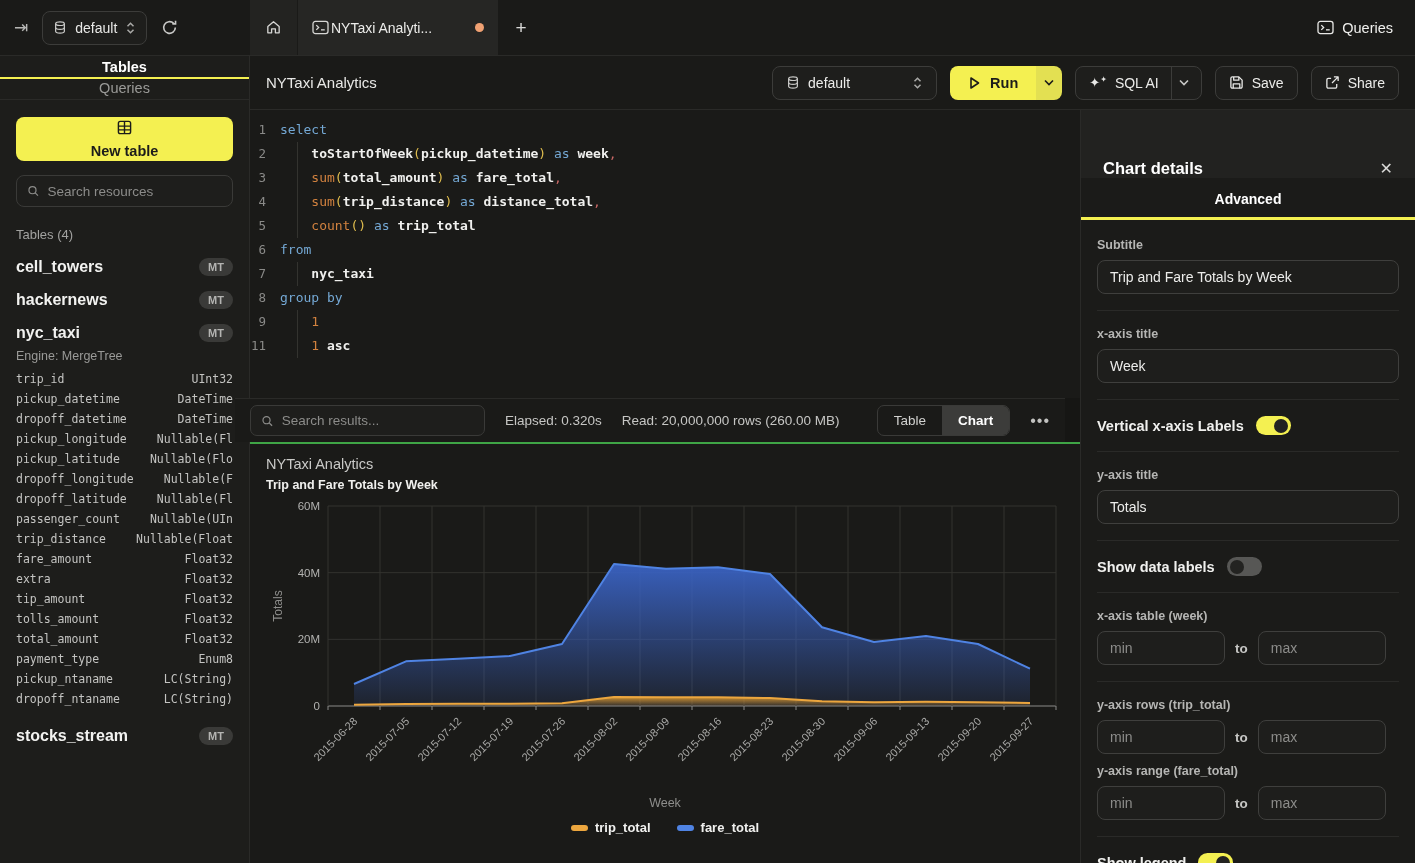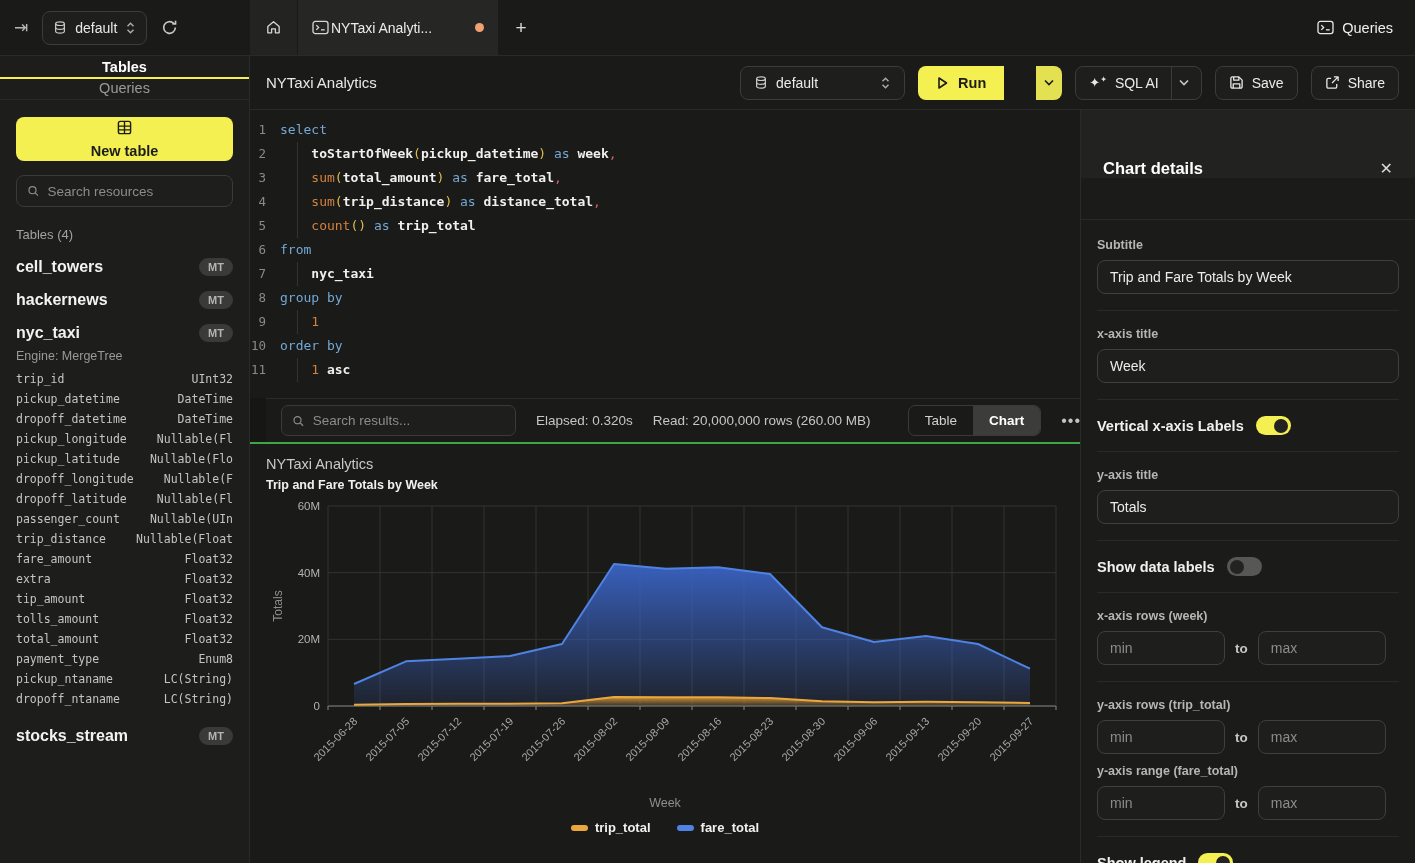--- a/index.html
+++ b/index.html
@@ -56,42 +56,42 @@
     font-size:11.5px; color:#c4c4c2; height:20px; line-height:20px; white-space:nowrap; overflow:hidden; }
   .col-row .c-type { color:#c4c4c2; margin-left:6px; }
 
   
   .main-header { position:absolute; left:250px; top:56px; right:0; height:54px; background:#1a1a18;
     border-bottom:1px solid #2a2a28; display:flex; align-items:center; padding:0 16px; }
   .main-title { font-size:15px; color:#e8e8e6; }
   .header-actions { margin-left:auto; display:flex; align-items:center; gap:13px; }
   .btn { display:flex; align-items:center; gap:8px; height:34px; border:1px solid #3c3c3a;
     border-radius:8px; padding:0 13px; background:#1e1e1c; font-size:14px; color:#ececea; cursor:pointer; }
-  .run-btn { display:flex; align-items:stretch; border-radius:8px; overflow:hidden; cursor:pointer; height:34px;gap:32px; }
+  .run-btn { display:flex; align-items:stretch; border-radius:8px; overflow:hidden; cursor:pointer; height:34px; }
   .run-main { display:flex; align-items:center; gap:9px; background:var(--accent); color:#1c1c1a;
     font-weight:bold; font-size:14.5px; padding:0 18px; }
   .run-caret { width:26px; display:flex; align-items:center; justify-content:center; background:#e3e052; color:#1c1c1a; }
   .split-caret { width:26px; display:flex; align-items:center; justify-content:center;
     border-left:1px solid #3c3c3a; margin-left:4px; margin-right:-9px; align-self:stretch; color:#c9c9c7; }
 
   
   .editor { position:absolute; left:250px; top:110px; width:830px; height:288px; background:#1a1a18;
     padding-top:8px; overflow:hidden; }
   .code-line { position:relative; display:flex; height:24px; line-height:24px;
     font-family:"DejaVu Sans Mono",monospace; font-size:13px; white-space:pre; }
   .code-line .ln { width:30px; text-align:right; color:#8a8a88; padding-right:14px; flex:none; font-size:12.5px; }
   .code-line .code { flex:1; }
   .code-line.ind::before { content:""; position:absolute; left:47px; top:0; bottom:0; border-left:1px solid #33332f; }
   .tk-kw { color:#74a8d4; } .tk-fn { color:#f0f0ee; font-weight:bold; }
   .tk-agg { color:#d2823f; } .tk-par { color:#e0bd4e; }
   .tk-id { color:#f0f0ee; font-weight:bold; } .tk-cm { color:#c96765; }
   .tk-num { color:#d2823f; } .tk-pl { color:#d0d0ce; }
 
   
-  .results-bar { position:absolute; left:266px; top:398px; width:830px; height:44px; background:#1a1a18;
+  .results-bar { position:absolute; left:235px; top:398px; width:830px; height:44px; background:#1a1a18;
     border-top:1px solid #2a2a28; display:flex; align-items:center; gap:20px; padding:0 15px; }
   .results-search { width:235px; height:31px; border:1px solid #3a3a38; border-radius:7px;
     background:#1e1e1c; display:flex; align-items:center; gap:8px; padding:0 10px; }
   .results-search input { background:transparent; border:none; outline:none; color:#d6d6d4;
     font-size:13.5px; width:100%; font-family:"Liberation Sans",sans-serif; }
   .results-search input::placeholder { color:#8c8c8a; }
   .stat { font-size:13.5px; color:#c6c6c4; white-space:nowrap; }
   .view-toggle { margin-left:auto; display:flex; border:1px solid #3a3a38; border-radius:7px; overflow:hidden; height:31px; }
   .view-seg { padding:0 16px; display:flex; align-items:center; font-size:13.5px; color:#d2d2d0; cursor:pointer; }
   .view-seg.active { background:#3c3c3a; color:#ffffff; font-weight:bold; }
@@ -358,21 +358,20 @@
   <div>
       <div class="code-line"><span class="ln">1</span><span class="code"><span class="tk-kw">select</span></span></div>
       <div class="code-line ind"><span class="ln">2</span><span class="code"><span class="tk-pl">    </span><span class="tk-fn">toStartOfWeek</span><span class="tk-par">(</span><span class="tk-id">pickup_datetime</span><span class="tk-par">)</span><span class="tk-kw"> as </span><span class="tk-id">week</span><span class="tk-cm">,</span></span></div>
       <div class="code-line ind"><span class="ln">3</span><span class="code"><span class="tk-pl">    </span><span class="tk-agg">sum</span><span class="tk-par">(</span><span class="tk-id">total_amount</span><span class="tk-par">)</span><span class="tk-kw"> as </span><span class="tk-id">fare_total</span><span class="tk-cm">,</span></span></div>
       <div class="code-line ind"><span class="ln">4</span><span class="code"><span class="tk-pl">    </span><span class="tk-agg">sum</span><span class="tk-par">(</span><span class="tk-id">trip_distance</span><span class="tk-par">)</span><span class="tk-kw"> as </span><span class="tk-id">distance_total</span><span class="tk-cm">,</span></span></div>
       <div class="code-line ind"><span class="ln">5</span><span class="code"><span class="tk-pl">    </span><span class="tk-agg">count</span><span class="tk-par">()</span><span class="tk-kw"> as </span><span class="tk-id">trip_total</span></span></div>
       <div class="code-line"><span class="ln">6</span><span class="code"><span class="tk-kw">from</span></span></div>
       <div class="code-line ind"><span class="ln">7</span><span class="code"><span class="tk-pl">    </span><span class="tk-id">nyc_taxi</span></span></div>
       <div class="code-line"><span class="ln">8</span><span class="code"><span class="tk-kw">group by</span></span></div>
       <div class="code-line ind"><span class="ln">9</span><span class="code"><span class="tk-pl">    </span><span class="tk-num">1</span></span></div>
-      <div class="code-line"><span class="ln">10</span><span class="code"><span class="tk-kw">order by</span></span></div>
       <div class="code-line ind"><span class="ln">11</span><span class="code"><span class="tk-pl">    </span><span class="tk-num">1</span><span class="tk-pl"> </span><span class="tk-id">asc</span></span></div>
     </div>
 </div>
 
 <div class="results-bar">
   <div class="results-search">
     <svg class="ic" width="14" height="14" viewBox="0 0 16 16" fill="none" stroke="#8c8c8a" stroke-width="1.5">
         <circle cx="7" cy="7" r="4.5"></circle>
         <path d="M10.5 10.5 14 14"></path>
       </svg>
@@ -472,20 +471,21 @@
       </div>
     </div>
 </div>
 
 <div class="panel">
   <div class="panel-head">
     <span class="panel-title">Chart details</span>
     <span class="panel-close">✕</span>
   </div>
   <div class="panel-tabs">
+    <div class="panel-tab active">Advanced</div>
   </div>
   <div class="panel-body">
     <div class="fld-label">Subtitle</div>
     <input class="fld-input" value="Trip and Fare Totals by Week" style="">
     <div class="divider"></div>
 
     <div class="fld-label">x-axis title</div>
     <input class="fld-input" value="Week" style="">
     <div class="divider"></div>
 
@@ -502,21 +502,21 @@
     <div class="divider"></div>
 
     <div class="toggle-row">
       <span class="toggle-label">Show data labels</span>
       <span class="toggle off">
           <span class="knob"></span>
         </span>
     </div>
     <div class="divider"></div>
 
-    <div class="fld-label">x-axis rows (week)</div>
+    <div class="fld-label">x-axis table (week)</div>
     <div class="range-row">
       <input class="fld-input" placeholder="min" style="">
       <span class="to-label">to</span>
       <input class="fld-input" placeholder="max" style="">
     </div>
     <div class="divider"></div>
 
     <div class="fld-label">y-axis rows (trip_total)</div>
     <div class="range-row">
       <input class="fld-input" placeholder="min" style="">

